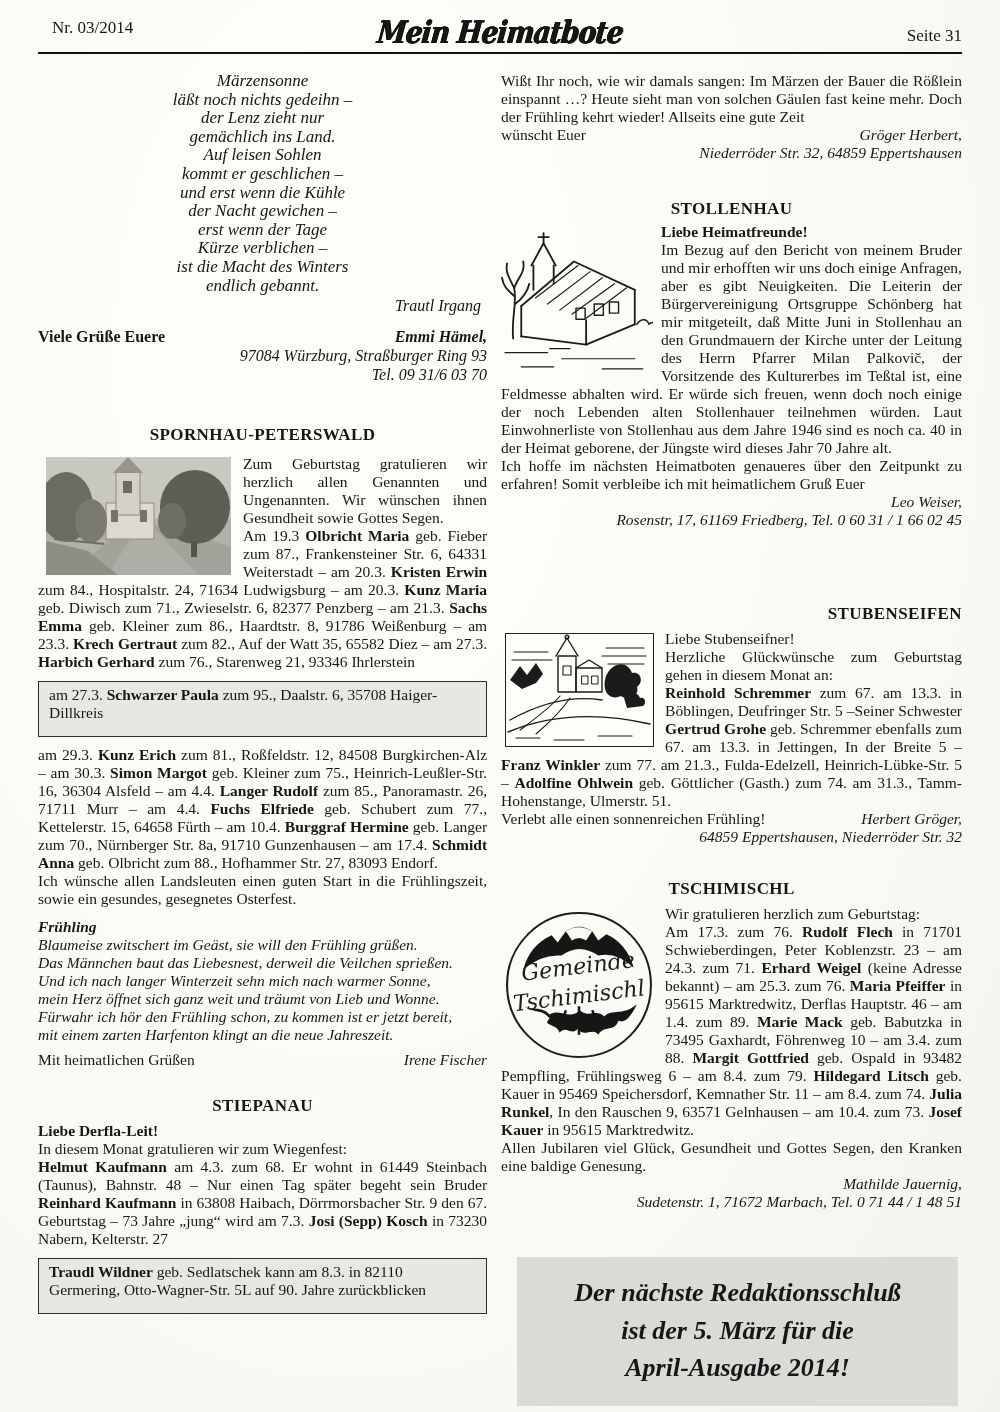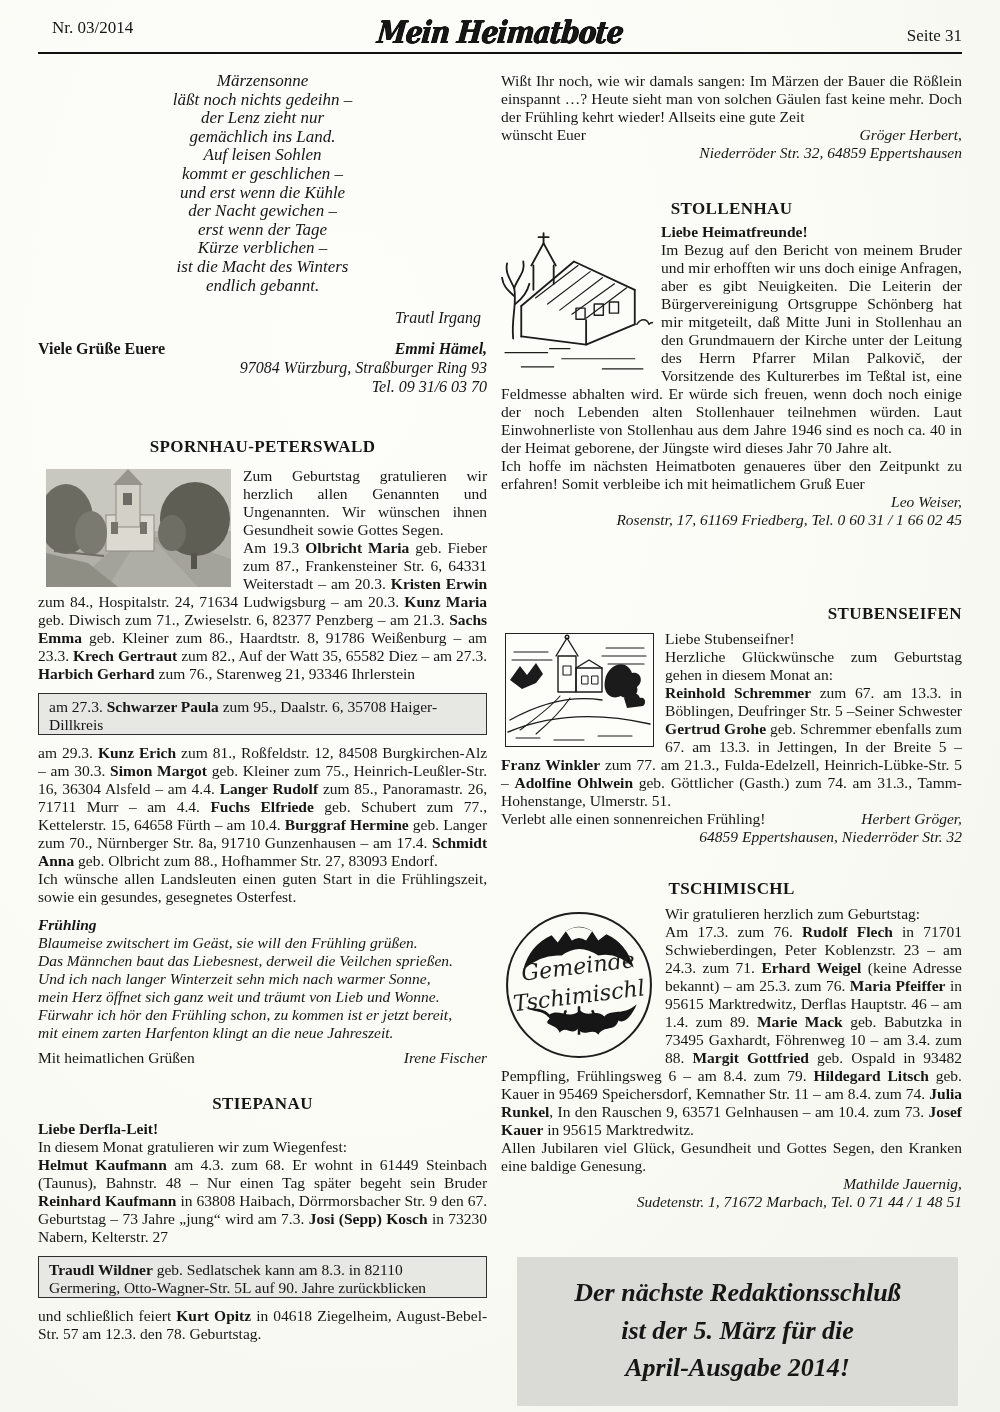--- a/index.html
+++ b/index.html
@@ -26,25 +26,25 @@
   .col.right { width:468px; }
 
   .jc { text-align:justify; }
   .b { font-weight:bold; }
   .it { font-style:italic; }
   .sig { text-align:right; font-style:italic; }
   .row { display:flex; justify-content:space-between; align-items:baseline;gap:36px; }
 
   .sec-h { text-align:center; font-weight:bold; font-size:17px; letter-spacing:.4px; }
 
-  .graybox { background:#e7e7e3; border:1.5px solid #2e2e2e; padding:4px 10px 0; }
+  .graybox { background:#e7e7e3; border:1.5px solid #2e2e2e; padding:4px 10px 14px; }
 
   
   .poem { text-align:center; font-style:italic; font-size:17px; line-height:18.6px; margin-top:8px; }
-  .poem-author { text-align:right; font-style:italic; font-size:16px; margin-top:14px; padding-right:6px; }
+  .poem-author { text-align:right; font-style:italic; font-size:16px; margin-top:2px; padding-right:6px; }
   .greet-row { display:flex; justify-content:space-between; align-items:baseline; margin-top:13px; font-size:16px;font-weight:bold; }
   .addr-it { text-align:right; font-style:italic; font-size:16px; line-height:19px; }
 
   .sp-title { margin-top:42px; margin-bottom:11px; }
   .photo { float:left; width:185px; height:118px; margin:2px 12px 3px 8px; }
   .box1 { margin-top:10px; }
   .names2 { margin-top:9px; }
   .fr-title { font-weight:bold; font-style:italic; margin-top:10px; }
   .fr-lines { font-style:italic; }
   .fr-close { margin-top:7px; }
@@ -147,21 +147,20 @@
         <span class="it">Irene Fischer</span>
       </div>
 
       <div class="sec-h st-title">STIEPANAU</div>
       <div class="b">Liebe Derfla-Leit!</div>
       <div>In diesem Monat gratulieren wir zum Wiegenfest:</div>
       <div class="jc"><span class="b">Helmut Kaufmann</span><span> am 4.3. zum 68. Er wohnt in 61449 Steinbach (Taunus), Bahnstr. 48 – Nur einen Tag später begeht sein Bruder </span><span class="b">Reinhard Kaufmann</span><span> in 63808 Haibach, Dörrmorsbacher Str. 9 den 67. Geburtstag – 73 Jahre „jung“ wird am 7.3. </span><span class="b">Josi (Sepp) Kosch</span><span> in 73230 Nabern, Kelterstr. 27</span></div>
 
       <div class="graybox box2"><span class="b">Traudl Wildner</span><span> geb. Sedlatschek kann am 8.3. in 82110 Germering, Otto-Wagner-Str. 5L auf 90. Jahre zurückblicken</span></div>
 
-      <div class="jc outro"><span>und schließlich feiert </span><span class="b">Kurt Opitz</span><span> in 04618 Ziegelheim, August-Bebel-Str. 57 am 12.3. den 78. Geburtstag.</span></div>
     </div>
 
     <div class="col right">
 
       <div class="jc" style="margin-top:8px">Wißt Ihr noch, wie wir damals sangen: Im Märzen der Bauer die Rößlein einspannt …? Heute sieht man von solchen Gäulen fast keine mehr. Doch der Frühling kehrt wieder! Allseits eine gute Zeit</div>
       <div class="row">
         <span>wünscht Euer</span>
         <span class="it">Gröger Herbert,</span>
       </div>
       <div class="sig">Niederröder Str. 32, 64859 Eppertshausen</div>

